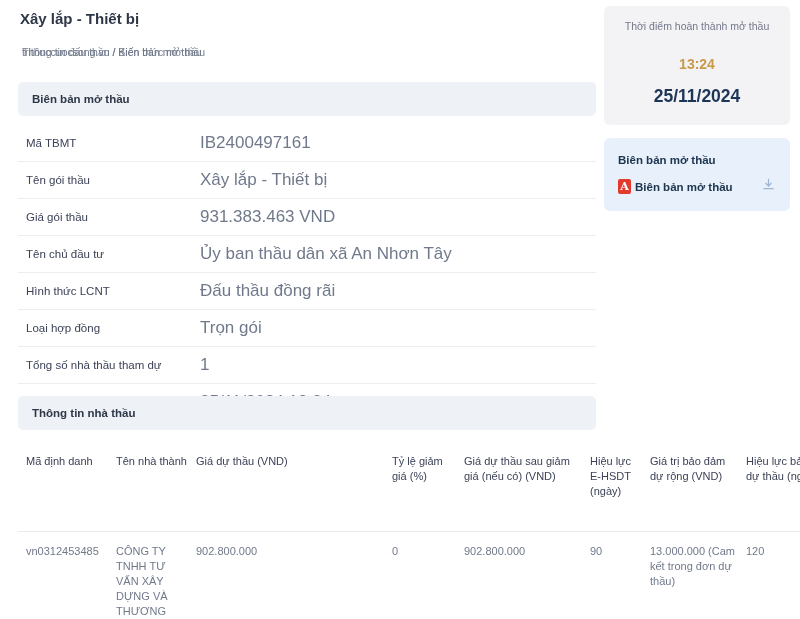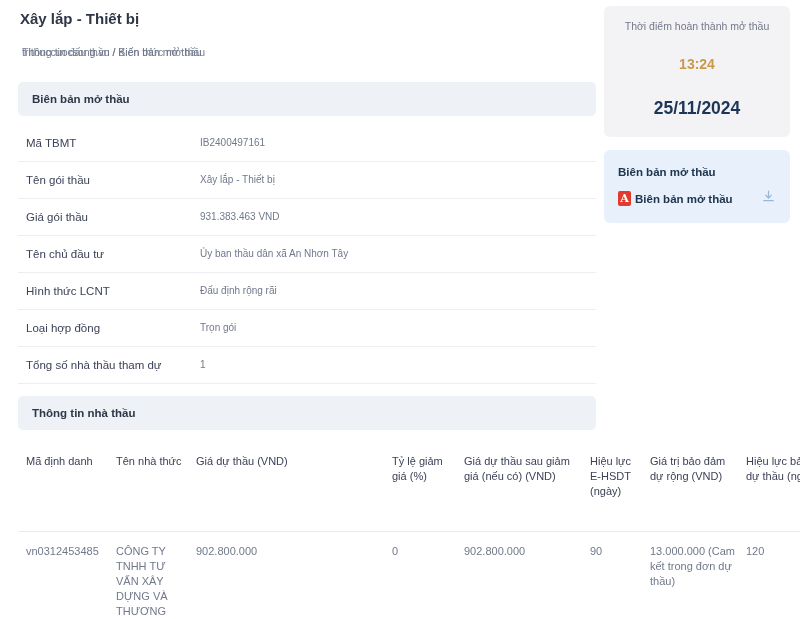--- a/index.html
+++ b/index.html
@@ -93,21 +93,21 @@
     font-weight: 600;
     color: #c89a4a;
     line-height: 22px;
     margin-top: 19px;
   }
   .time-card-date {
     font-size: 17.5px;
     font-weight: 700;
     color: #1d3557;
     line-height: 26px;
-    margin-top: 20px;
+    margin-top: 8px;
   }
 
   .doc-card {
     margin-top: 13px;
     background: #e7f0fb;
     border-radius: 6px;
     padding: 14px 14px 15px;
   }
   .doc-card-title {
     font-size: 11.5px;
@@ -171,21 +171,21 @@
   .kv-row:last-child { border-bottom: 1px solid #eceef1; }
   .kv-key {
     flex: 0 0 182px;
     padding-left: 8px;
     font-size: 11.5px;
     color: #3c4257;
     line-height: 16px;
   }
   .kv-val {
     flex: 1 1 auto;
-    font-size: 10px;
+    font-size: 17px;
     color: #70798b;
     line-height: 16px;
   }
 
   
   .table-block { position: absolute; left: 18px; top: 396px; width: 764px; }
   .table-block .card-head { width: 578px; }
 
   table.bidders {
     margin-top: 10px;
@@ -286,21 +286,21 @@
         <div class="kv-val">931.383.463 VND</div>
       </div>
 
       <div class="kv-row">
         <div class="kv-key">Tên chủ đầu tư</div>
         <div class="kv-val">Ủy ban thầu dân xã An Nhơn Tây</div>
       </div>
 
       <div class="kv-row">
         <div class="kv-key">Hình thức LCNT</div>
-        <div class="kv-val">Đấu định rộng rãi</div>
+        <div class="kv-val">Đấu thầu đồng rãi</div>
       </div>
 
       <div class="kv-row">
         <div class="kv-key">Loại hợp đồng</div>
         <div class="kv-val">Trọn gói</div>
       </div>
 
       <div class="kv-row">
         <div class="kv-key">Tổng số nhà thầu tham dự</div>
         <div class="kv-val">1</div>
@@ -315,21 +315,21 @@
   </div>
 
   <div class="table-block">
 
     <div class="card-head">Thông tin nhà thầu</div>
 
     <table class="bidders">
       <thead>
         <tr>
           <th class="col-0">Mã định danh</th>
-          <th class="col-1">Tên nhà thức</th>
+          <th class="col-1">Tên nhà thành</th>
           <th class="col-2">Giá dự thầu (VND)</th>
           <th class="col-3">Tỷ lệ giảm giá (%)</th>
           <th class="col-4">Giá dự thầu sau giảm giá (nếu có) (VND)</th>
           <th class="col-5">Hiệu lực E-HSDT (ngày)</th>
           <th class="col-6">Giá trị bảo đảm dự rộng (VND)</th>
           <th class="col-7">Hiệu lực bảo đảm dự thầu (ngày)</th>
 
         </tr>
       </thead>
       <tbody>

